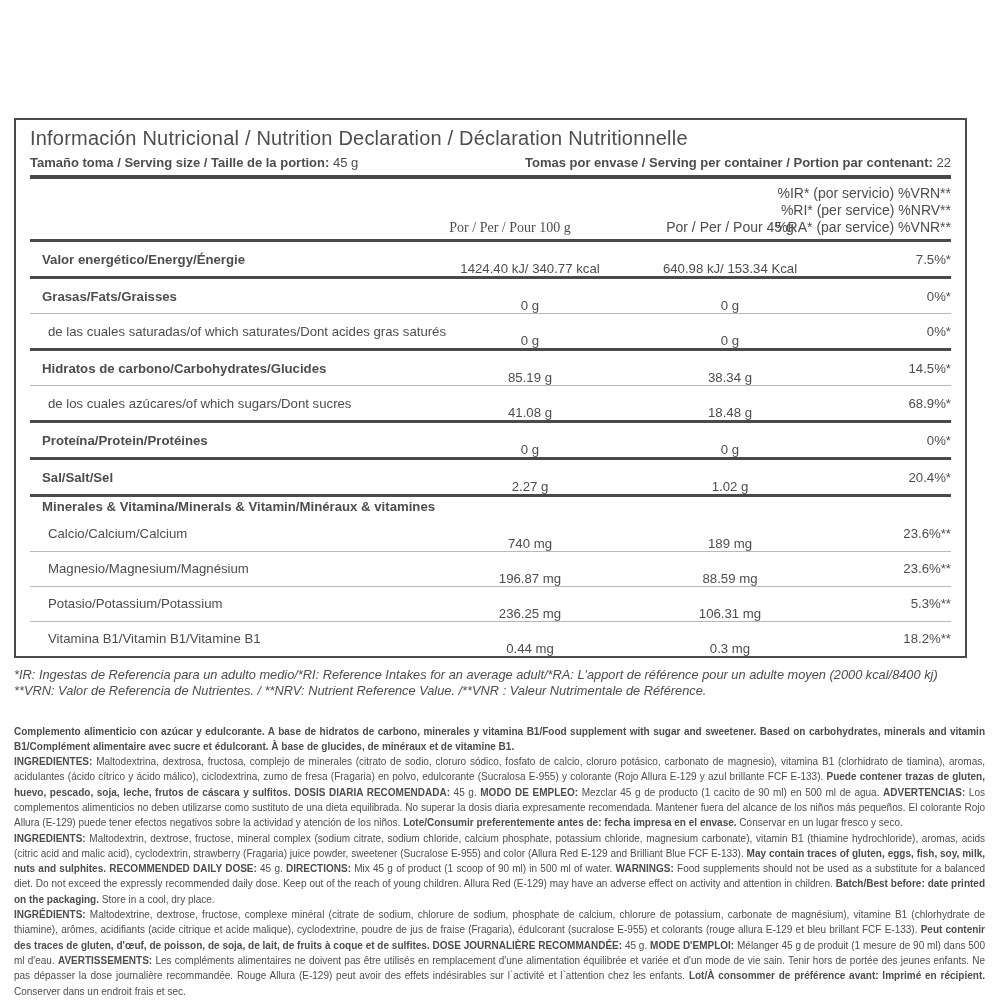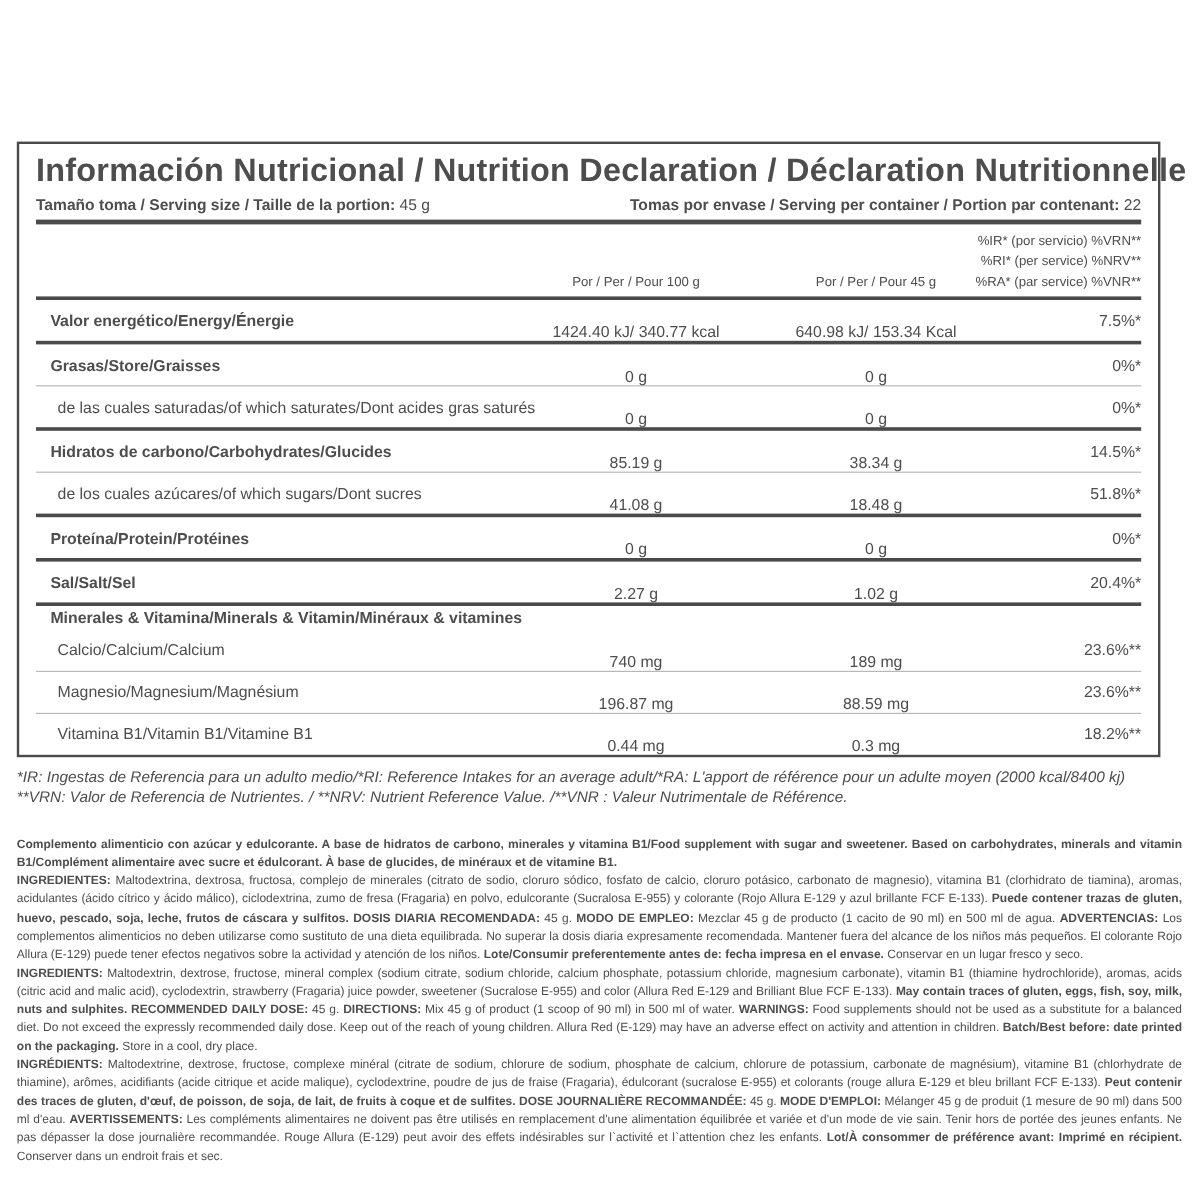--- a/index.html
+++ b/index.html
@@ -14,50 +14,50 @@
 
   
   .nt {
     width: 953px;
     box-sizing: border-box;
     border: 2px solid #4a4a4a;
     padding: 4px 14px 0 14px;
     background: #fff;
   }
   .nt-title {
-    font-size: 27px;
-    font-weight: bold;
+    font-size: 20px;
+    font-weight: normal;
     margin: 3px 0 5px 0;
     letter-spacing: 0.2px;
     white-space: nowrap;
   }
   .serving-row {
     display: flex;
     justify-content: space-between;
     font-size: 13px;
     font-weight: bold;
     padding-bottom: 5px;
     white-space: nowrap;
   }
   .serving-row .val { font-weight: normal; }
   .rule-heavy { border-top: 4px solid #4a4a4a; }
   .hdr-area {
     position: relative;
     padding: 6px 0 3px 0;
-    font-size: 11px;
+    font-size: 14px;
   }
   .pct-lines div { text-align: right; line-height: 17px; white-space: nowrap; }
   .col-hdr {
     position: absolute;
     bottom: 3px;
     text-align: center;
     white-space: nowrap;
     line-height: 17px;
   }
-  #colhdr100 { left: 390px; width: 220px; }
+  #colhdr100 { left: 370px; width: 220px; font-family: Liberation Serif, serif; }
   #colhdr45  { left: 610px; width: 180px; }
   .rule-thick { border-top: 3px solid #4a4a4a; }
 
   .row {
     display: grid;
     grid-template-columns: 390px 220px 180px 1fr;
     align-items: center;
     min-height: 19.5px;
     font-size: 13.2px;
   }
@@ -121,42 +121,42 @@
     <div class="rule-thick"></div>
 
     <div id="rows">
         <div class="row group rule-thick-b">
           <div class="c0">Valor energético/Energy/Énergie</div>
           <div class="c1">1424.40 kJ/ 340.77 kcal</div>
           <div class="c2">640.98 kJ/ 153.34 Kcal</div>
           <div class="c3">7.5%*</div>
         </div>
         <div class="row group rule-thin-b">
-          <div class="c0">Grasas/Store/Graisses</div>
+          <div class="c0">Grasas/Fats/Graisses</div>
           <div class="c1">0 g</div>
           <div class="c2">0 g</div>
           <div class="c3">0%*</div>
         </div>
         <div class="row sub rule-thick-b">
           <div class="c0">de las cuales saturadas/of which saturates/Dont acides gras saturés</div>
           <div class="c1">0 g</div>
           <div class="c2">0 g</div>
           <div class="c3">0%*</div>
         </div>
         <div class="row group rule-thin-b">
           <div class="c0">Hidratos de carbono/Carbohydrates/Glucides</div>
           <div class="c1">85.19 g</div>
           <div class="c2">38.34 g</div>
           <div class="c3">14.5%*</div>
         </div>
         <div class="row sub rule-thick-b">
           <div class="c0">de los cuales azúcares/of which sugars/Dont sucres</div>
           <div class="c1">41.08 g</div>
           <div class="c2">18.48 g</div>
-          <div class="c3">51.8%*</div>
+          <div class="c3">68.9%*</div>
         </div>
         <div class="row group rule-thick-b">
           <div class="c0">Proteína/Protein/Protéines</div>
           <div class="c1">0 g</div>
           <div class="c2">0 g</div>
           <div class="c3">0%*</div>
         </div>
         <div class="row group rule-thick-b">
           <div class="c0">Sal/Salt/Sel</div>
           <div class="c1">2.27 g</div>
@@ -173,20 +173,26 @@
           <div class="c0">Calcio/Calcium/Calcium</div>
           <div class="c1">740 mg</div>
           <div class="c2">189 mg</div>
           <div class="c3">23.6%**</div>
         </div>
         <div class="row sub rule-thin-b">
           <div class="c0">Magnesio/Magnesium/Magnésium</div>
           <div class="c1">196.87 mg</div>
           <div class="c2">88.59 mg</div>
           <div class="c3">23.6%**</div>
+        </div>
+        <div class="row sub rule-thin-b">
+          <div class="c0">Potasio/Potassium/Potassium</div>
+          <div class="c1">236.25 mg</div>
+          <div class="c2">106.31 mg</div>
+          <div class="c3">5.3%**</div>
         </div>
         <div class="row sub">
           <div class="c0">Vitamina B1/Vitamin B1/Vitamine B1</div>
           <div class="c1">0.44 mg</div>
           <div class="c2">0.3 mg</div>
           <div class="c3">18.2%**</div>
         </div>
       </div>
   </section>
 

